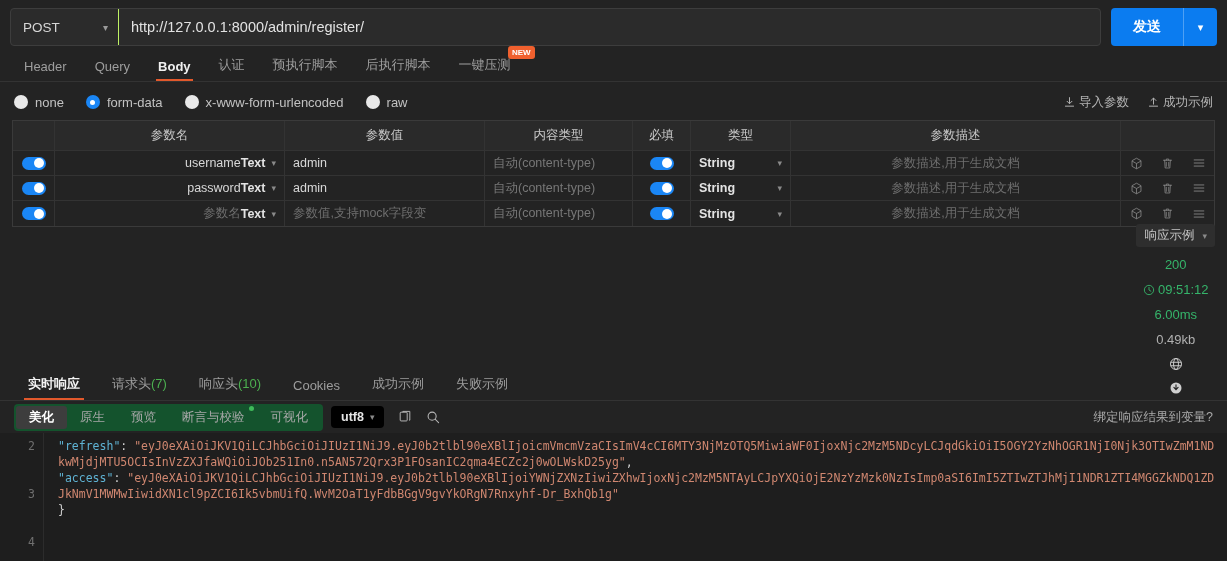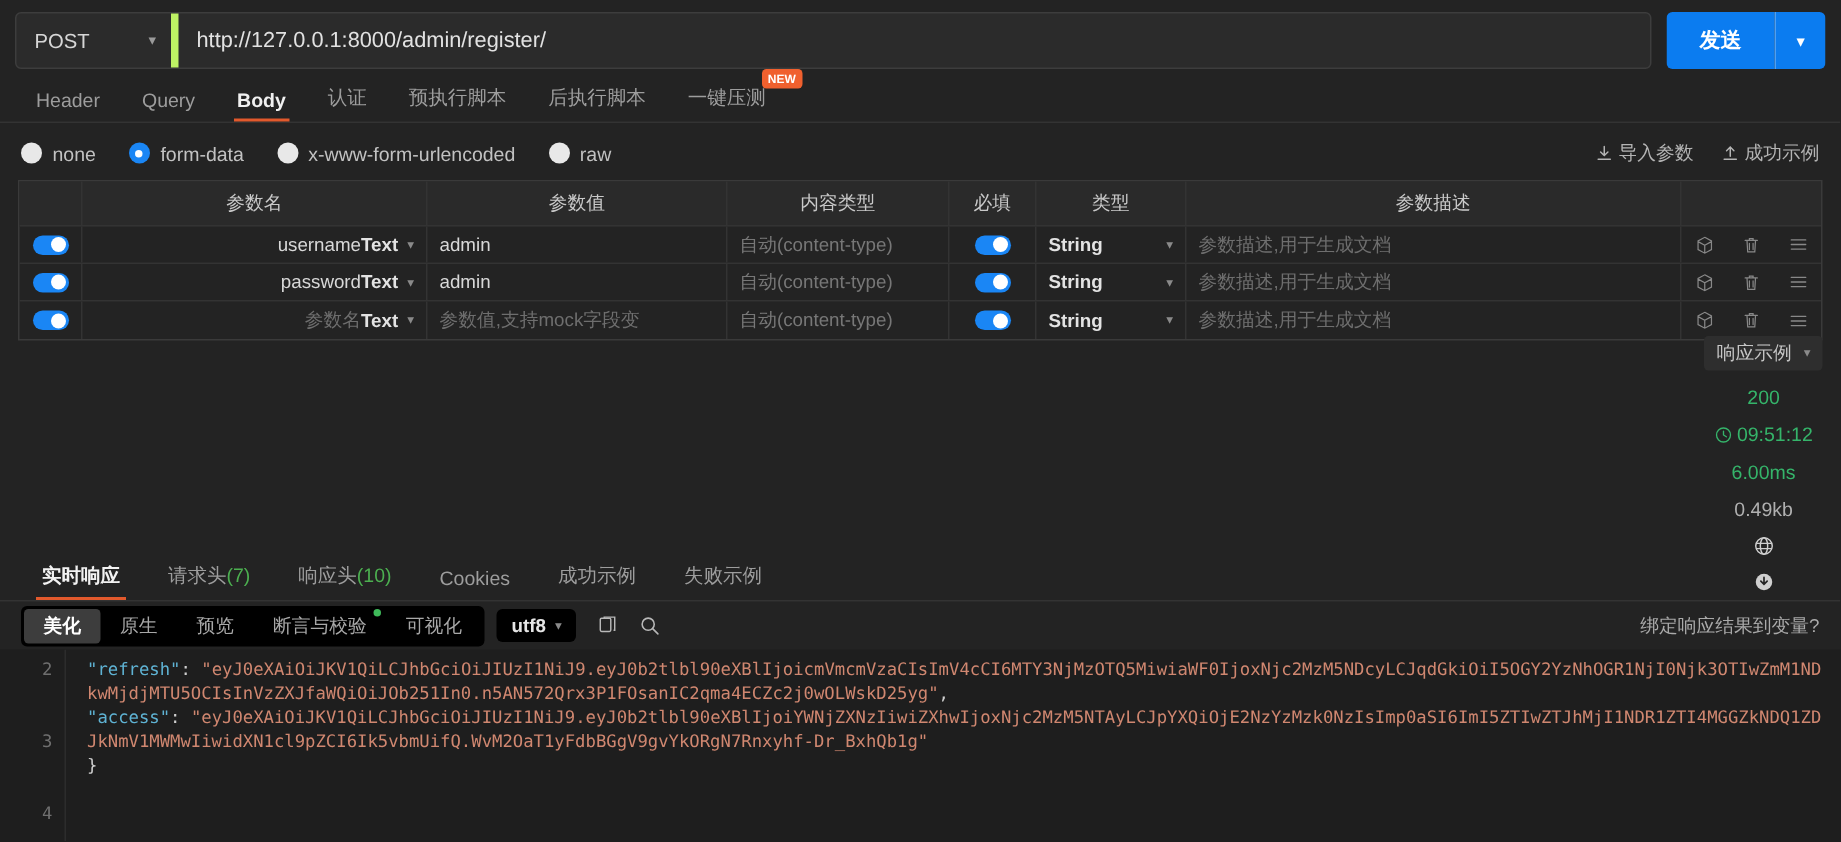--- a/index.html
+++ b/index.html
@@ -14,21 +14,21 @@
 
   
   .urlbar { display: flex; align-items: center; padding: 8px 10px 6px 10px; gap: 0; }
   .url-wrap {
     flex: 1; display: flex; align-items: stretch; height: 38px;
     border: 1px solid #3d3d3d; border-radius: 4px; background: #2b2b2b;
   }
   .method {
     width: 108px; display: flex; align-items: center; justify-content: space-between;
     padding: 0 10px 0 12px; font-size: 13.5px; color: #d6d6d6;
-    border-right: 5px solid #bef264; cursor: pointer;
+    border-right: 1px solid #bef264; cursor: pointer;
   }
   .method .chev { color: #9a9a9a; font-size: 10px; }
   .url-input {
     flex: 1; background: transparent; border: none; outline: none;
     color: #e2e2e2; font-size: 14.5px; padding: 0 12px;
     font-family: "Liberation Sans", sans-serif;
   }
   .send-wrap { display: flex; margin-left: 10px; height: 38px; border-radius: 4px; overflow: hidden; }
   .send-btn {
     background: #0b7cf0; color: #fff; font-size: 14px; font-weight: bold;
@@ -72,21 +72,21 @@
   .thead { height: 30px; background: #2a2a2a; }
   .thead .tc { display: flex; align-items: center; justify-content: center; font-size: 12.5px; color: #c9c9c9; }
   .tc { border-right: 1px solid #333; display: flex; align-items: center; padding: 0 8px; font-size: 12.5px; overflow: hidden; white-space: nowrap; }
   .tc:last-child { border-right: none; }
   .c-toggle { width: 42px; justify-content: center; flex: none; }
   .c-name   { width: 230px; flex: none; justify-content: flex-end; }
   .c-value  { width: 200px; flex: none; }
   .c-ctype  { width: 148px; flex: none; color: #777; }
   .c-req    { width: 58px; flex: none; justify-content: center; }
   .c-type   { width: 100px; flex: none; justify-content: space-between; }
-  .c-desc   { flex: 1; }
+  .c-desc   { flex: 1; justify-content: center; }
   .c-ic     { width: 31px; flex: none; justify-content: center; border-right: none; cursor: pointer; }
 
   .sw { width: 24px; height: 13px; border-radius: 7px; background: #1a86f5; position: relative; flex: none; cursor: pointer; }
   .sw:after { content:""; position:absolute; top:1.5px; right:1.5px; width:10px; height:10px; border-radius:50%; background:#fff; }
   .val { color: #d8d8d8; }
   .ph  { color: #6e6e6e; }
   .seltext { color: #e3e3e3; font-weight: bold; font-size: 12.5px; }
   .chev-sm { color: #8a8a8a; font-size: 9px; }
   .ic { opacity: .72; }
 
@@ -103,21 +103,21 @@
   .sel-pill {
     display: flex; align-items: center; gap: 8px; background: #2e2e2e; border-radius: 3px;
     padding: 3px 8px; font-size: 12.5px; color: #c6c6c6; cursor: pointer;
   }
   .green { color: #35b46a; font-size: 13px; }
   .grey  { color: #b0b0b0; font-size: 13px; }
   .sicon { color: #cfcfcf; display: flex; align-items: center; cursor: pointer; }
 
   
   .fmtbar { display: flex; align-items: center; height: 32px; padding: 0 14px; gap: 0; }
-  .seg { display: flex; align-items: flex-end; background: #000000; border-radius: 4px; padding: 2px; }
+  .seg { display: flex; align-items: flex-end; background: #14532d; border-radius: 4px; padding: 2px; }
   .segbtn { position: relative; font-size: 12.5px; color: #a8a8a8; padding: 3px 13px; border-radius: 3px; cursor: pointer; white-space: nowrap; }
   .segbtn.active { background: #3d3d3d; color: #fff; font-weight: bold; }
   .dot { position: absolute; top: 0px; right: 4px; width: 5px; height: 5px; border-radius: 50%; background: #3fba5a; }
   .enc { display: flex; align-items: center; gap: 6px; background: #000000; border-radius: 4px; padding: 4px 10px; margin-left: 8px; font-size: 12.5px; color: #e6e6e6; font-weight: bold; cursor: pointer; }
   .tbicon { margin-left: 14px; color: #b8b8b8; display: flex; align-items: center; cursor: pointer; }
   .bindlink { font-size: 12.5px; color: #aaa; cursor: pointer; }
 
   
   .code { flex: none; height: 128px; display: flex; background: #1e1e1e; overflow: hidden; font-family: "DejaVu Sans Mono", "Liberation Mono", monospace; }
   .gutter { width: 44px; flex: none; background: #1e1e1e; text-align: right; padding: 5px 8px 0 0; color: #6f6f6f; font-size: 11.5px; line-height: 16px; border-right: 1px solid #2c2c2c; }

